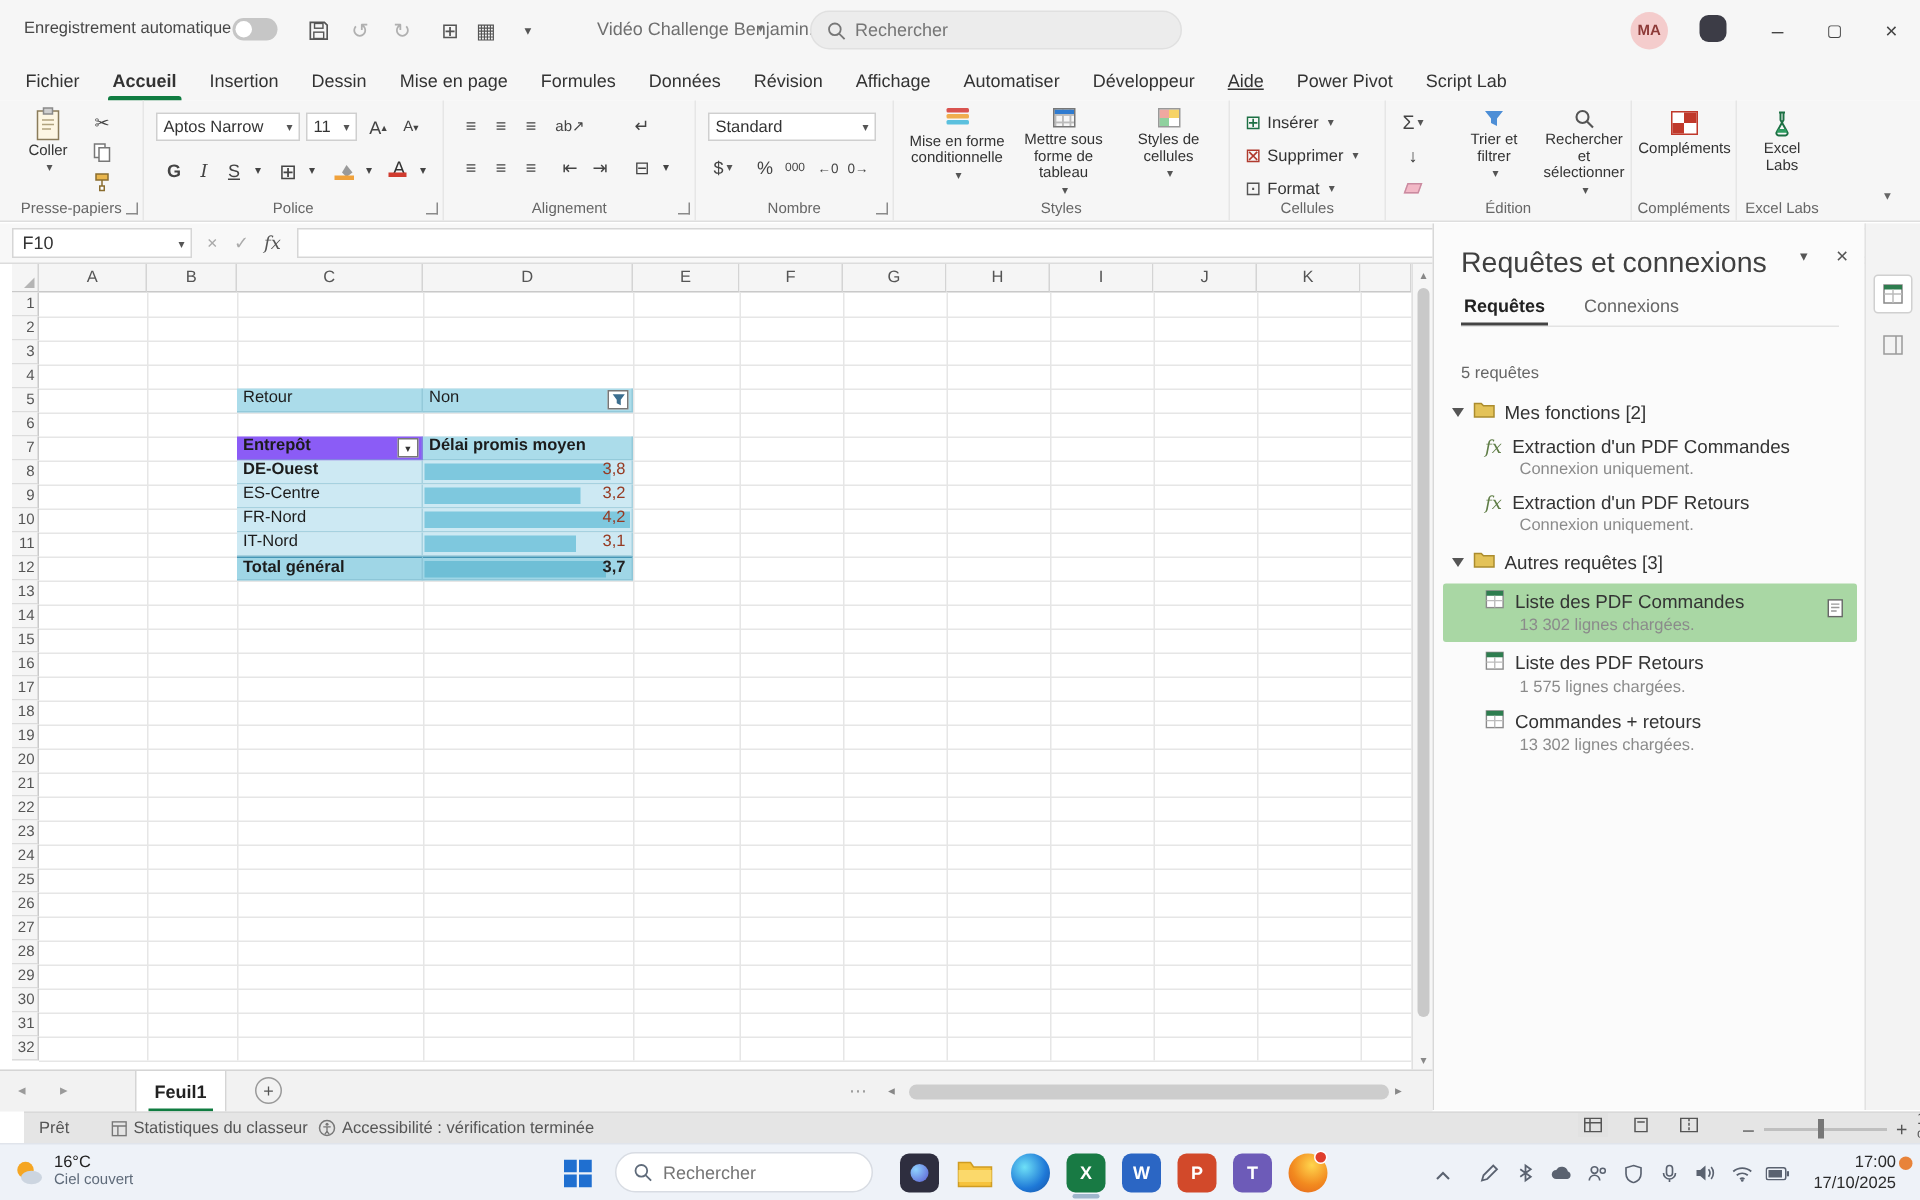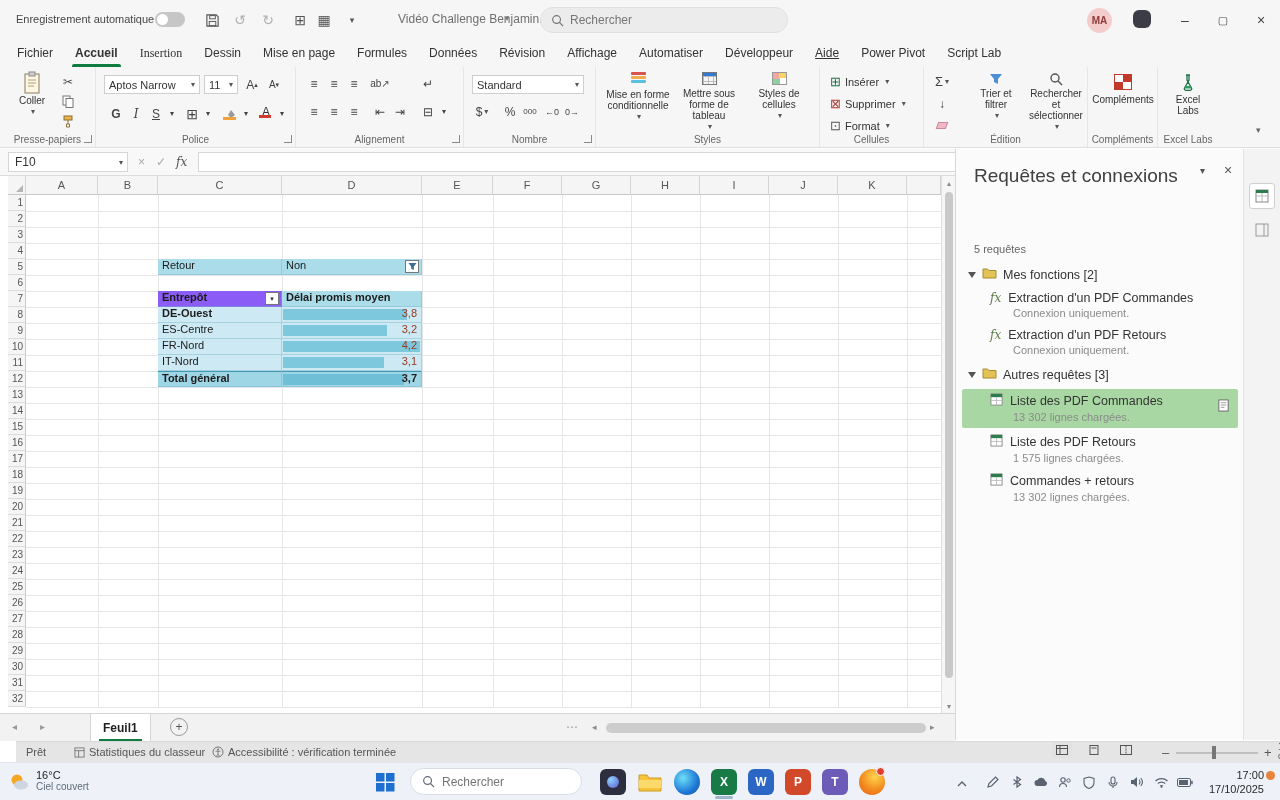--- a/index.html
+++ b/index.html
@@ -136,21 +136,21 @@
     <span class="ab" style="left:1133px;top:10px;width:18px;height:18px;border-radius:6px;background:#3c3c46"></span>
     <span class="winbtn ab" style="left:1166px;top:0">–</span>
     <span class="winbtn ab" style="left:1204px;top:0;font-size:11px">▢</span>
     <span class="winbtn ab" style="left:1242px;top:0">×</span>
   </div>
 
   <div class="tabrow ab">
     <div id="ribbonTabs" style="display:flex">
         <div class="ribbon-tab" style="position: relative;">Fichier</div>
         <div class="ribbon-tab active" style="position: relative;">Accueil</div>
-        <div class="ribbon-tab" style="position: relative; font-family: Liberation Serif, serif;">Insertion</div>
+        <div class="ribbon-tab" style="position: relative;">Insertion</div>
         <div class="ribbon-tab" style="position: relative;">Dessin</div>
         <div class="ribbon-tab" style="position: relative;">Mise en page</div>
         <div class="ribbon-tab" style="position: relative;">Formules</div>
         <div class="ribbon-tab" style="position: relative;">Données</div>
         <div class="ribbon-tab" style="position: relative;">Révision</div>
         <div class="ribbon-tab" style="position: relative;">Affichage</div>
         <div class="ribbon-tab" style="position: relative;">Automatiser</div>
         <div class="ribbon-tab" style="position: relative;">Développeur</div>
         <div class="ribbon-tab" style="position: relative; text-decoration: underline;">Aide</div>
         <div class="ribbon-tab" style="position: relative;">Power Pivot</div>
@@ -521,20 +521,24 @@
       <span class="scr-arrow" style="top:0">▴</span>
       <div class="vthumb" style="top:16px;height:486px"></div>
       <span class="scr-arrow" style="bottom:0">▾</span>
     </div>
   </div>
 
   <div class="qpane ab">
     <div style="position:absolute;left:18px;top:16px" class="qp-title">Requêtes et connexions</div>
     <span class="ab" style="left:244px;top:16px;font-size:10px;color:#555">▾</span>
     <span class="ab" style="left:268px;top:13px;font-size:14px;color:#555">×</span>
+    <div style="position:absolute;left:18px;top:42px;display:flex;gap:22px;width:252px;border-bottom:1px solid #e3e3e3">
+      <span class="qp-tab active">Requêtes</span>
+      <span class="qp-tab">Connexions</span>
+    </div>
     <div class="ab qp-sum" style="left:18px;top:94px">5 requêtes</div>
     <div id="qpGroups" style="position:absolute;left:0;top:112px;width:288px">
         <div class="qp-group">
           <div class="qp-ghead">
             <div class="tri"></div>
             <span><svg width="15" height="12" viewBox="0 0 15 12">
                 <path d="M1 2h4.5L7 3.5h7V11H1z" fill="#e3c258" stroke="#ab8c2e"></path>
               </svg></span>
             <span>Mes fonctions [2]</span>
           </div>

